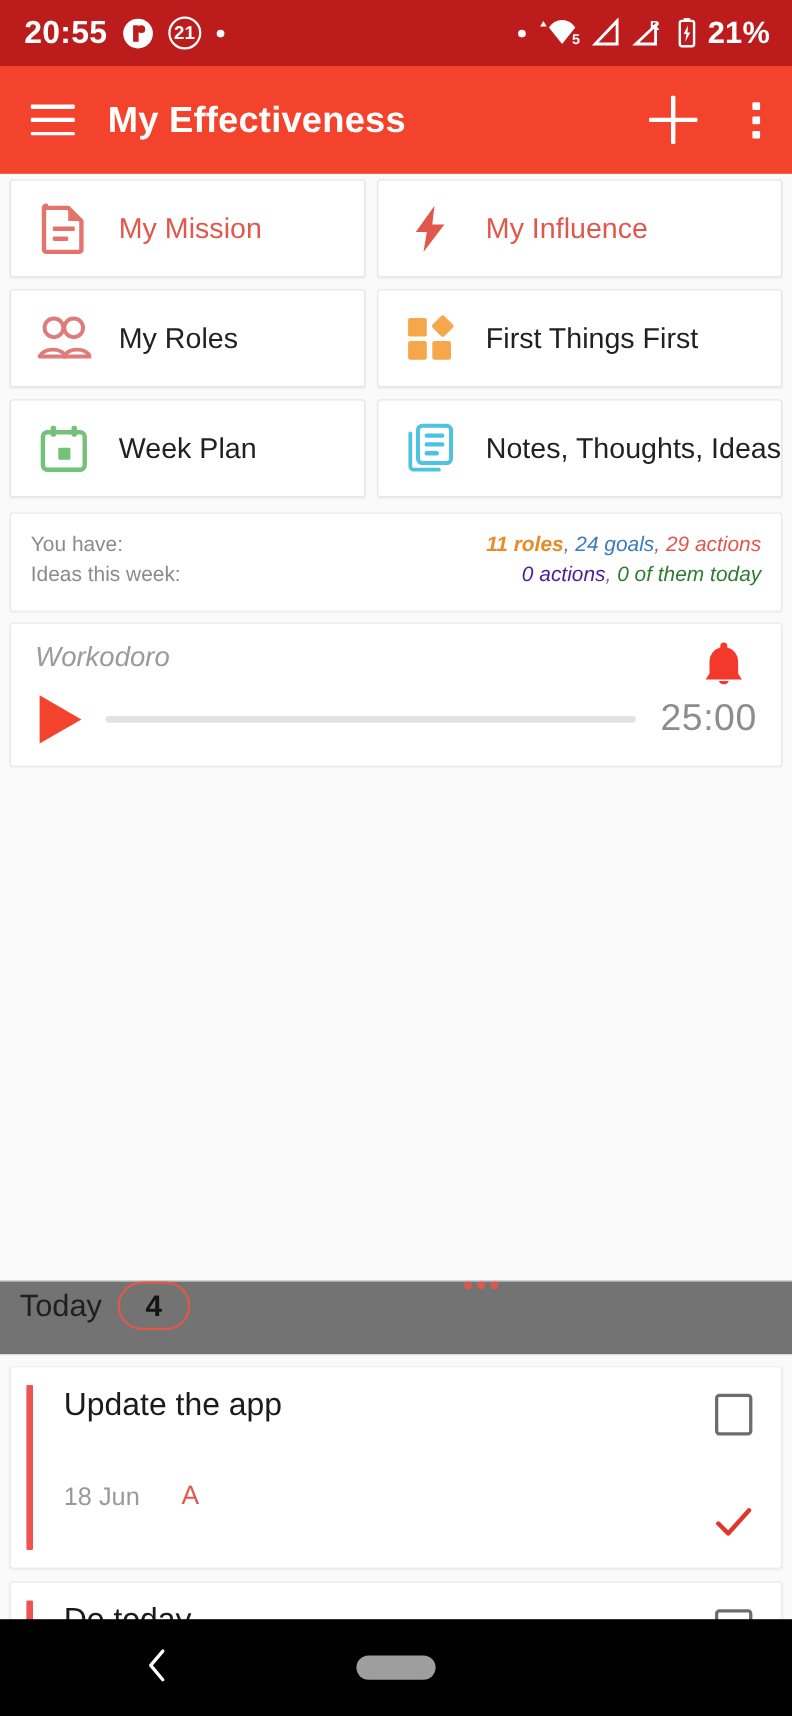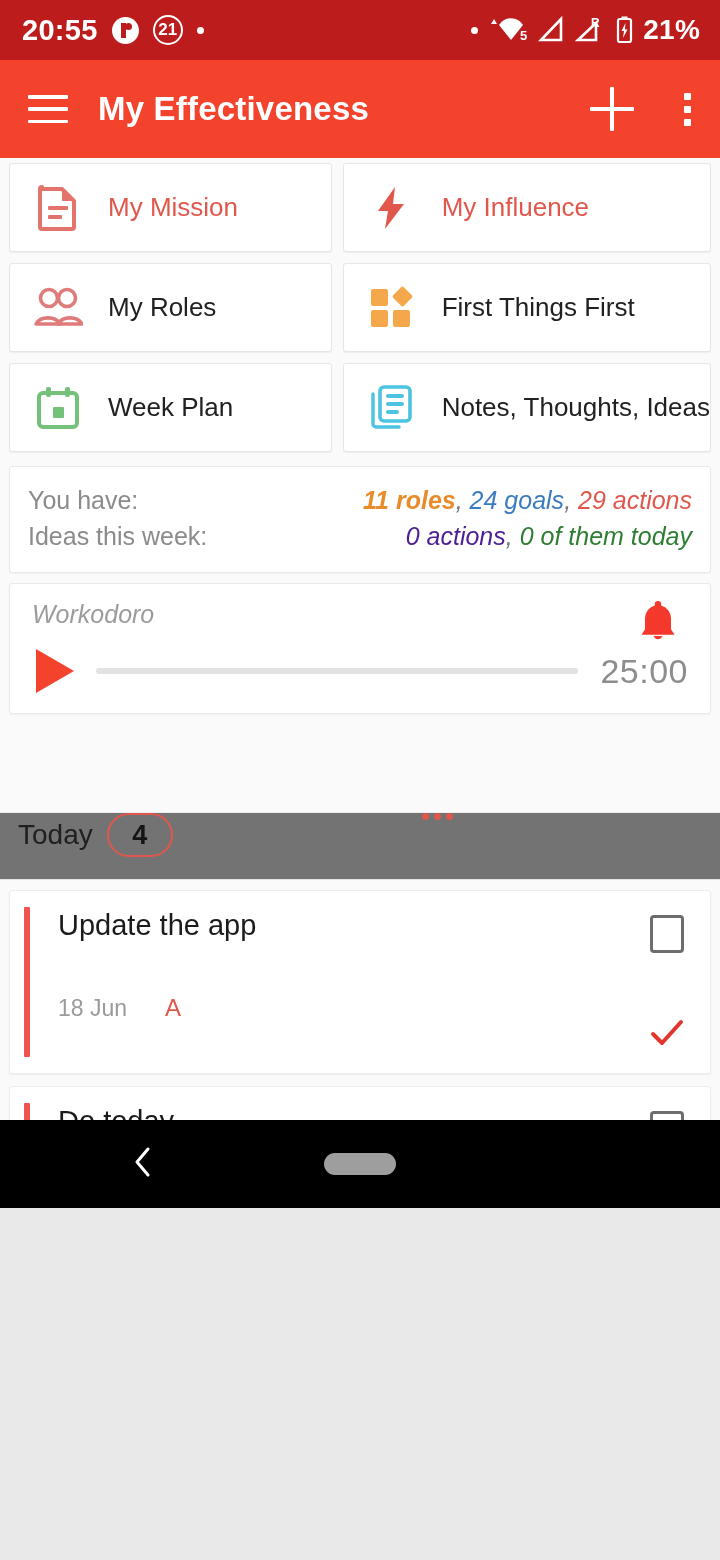--- a/index.html
+++ b/index.html
@@ -2,21 +2,21 @@
 <html><head>
 <meta charset="utf-8">
 <style>
   * { box-sizing: border-box; margin: 0; padding: 0; }
   html, body {
     width: 720px; height: 1560px;
     background: #e9e9e9;
     font-family: "Liberation Sans", sans-serif;
     overflow: hidden;
   }
-  .phone { width: 720px; height: 1208px; position: relative; display: flex; flex-direction: column; background: #fafafa; }
+  .phone { width: 720px; height: 1560px; position: relative; display: flex; flex-direction: column; background: #fafafa; }
 
   
   .statusbar {
     height: 60px; background: #bd1c1c; color: #fff;
     display: flex; align-items: center; padding: 0 20px 0 22px;
     flex: 0 0 60px;
   }
   .sb-clock { font-size: 29px; font-weight: 700; letter-spacing: .3px; }
   .sb-left { display: flex; align-items: center; gap: 14px; }
   .sb-right { margin-left: auto; display: flex; align-items: center; gap: 9px; }
@@ -70,21 +70,21 @@
   .gcard .gicon { width: 52px; flex: 0 0 52px; display: flex; align-items: center; justify-content: center; }
   .gcard .glabel { font-size: 26px; color: #212121; margin-left: 24px; white-space: nowrap; }
   .gcard.accent .glabel { color: #e2574c; }
 
   
   .panel {
     background: #fff; border: 1px solid #e9e9e9; border-radius: 3px;
     margin: 14px 9px 0 9px; padding: 16px 18px 18px 18px;
     box-shadow: 0 1px 1px rgba(0,0,0,.04);
   }
-  .statrow { display: flex; align-items: baseline; font-size: 25px; line-height: 1.42; text-align: center; }
+  .statrow { display: flex; align-items: baseline; font-size: 19px; line-height: 1.42; text-align: center; }
   .statlabel { color: #8b8b8b; }
   .statvals { margin-left: auto; font-style: italic; white-space: nowrap; }
   .statvals span { font-style: italic; }
   .c-roles { color: #e98b2a; font-weight: bold; }
   .c-goals { color: #3b7bbf; }
   .c-actions { color: #e2574c; }
   .c-done { color: #4c1d95; }
   .c-today { color: #2e7d32; }
   .sep { color: #777; font-style: italic; }
 

